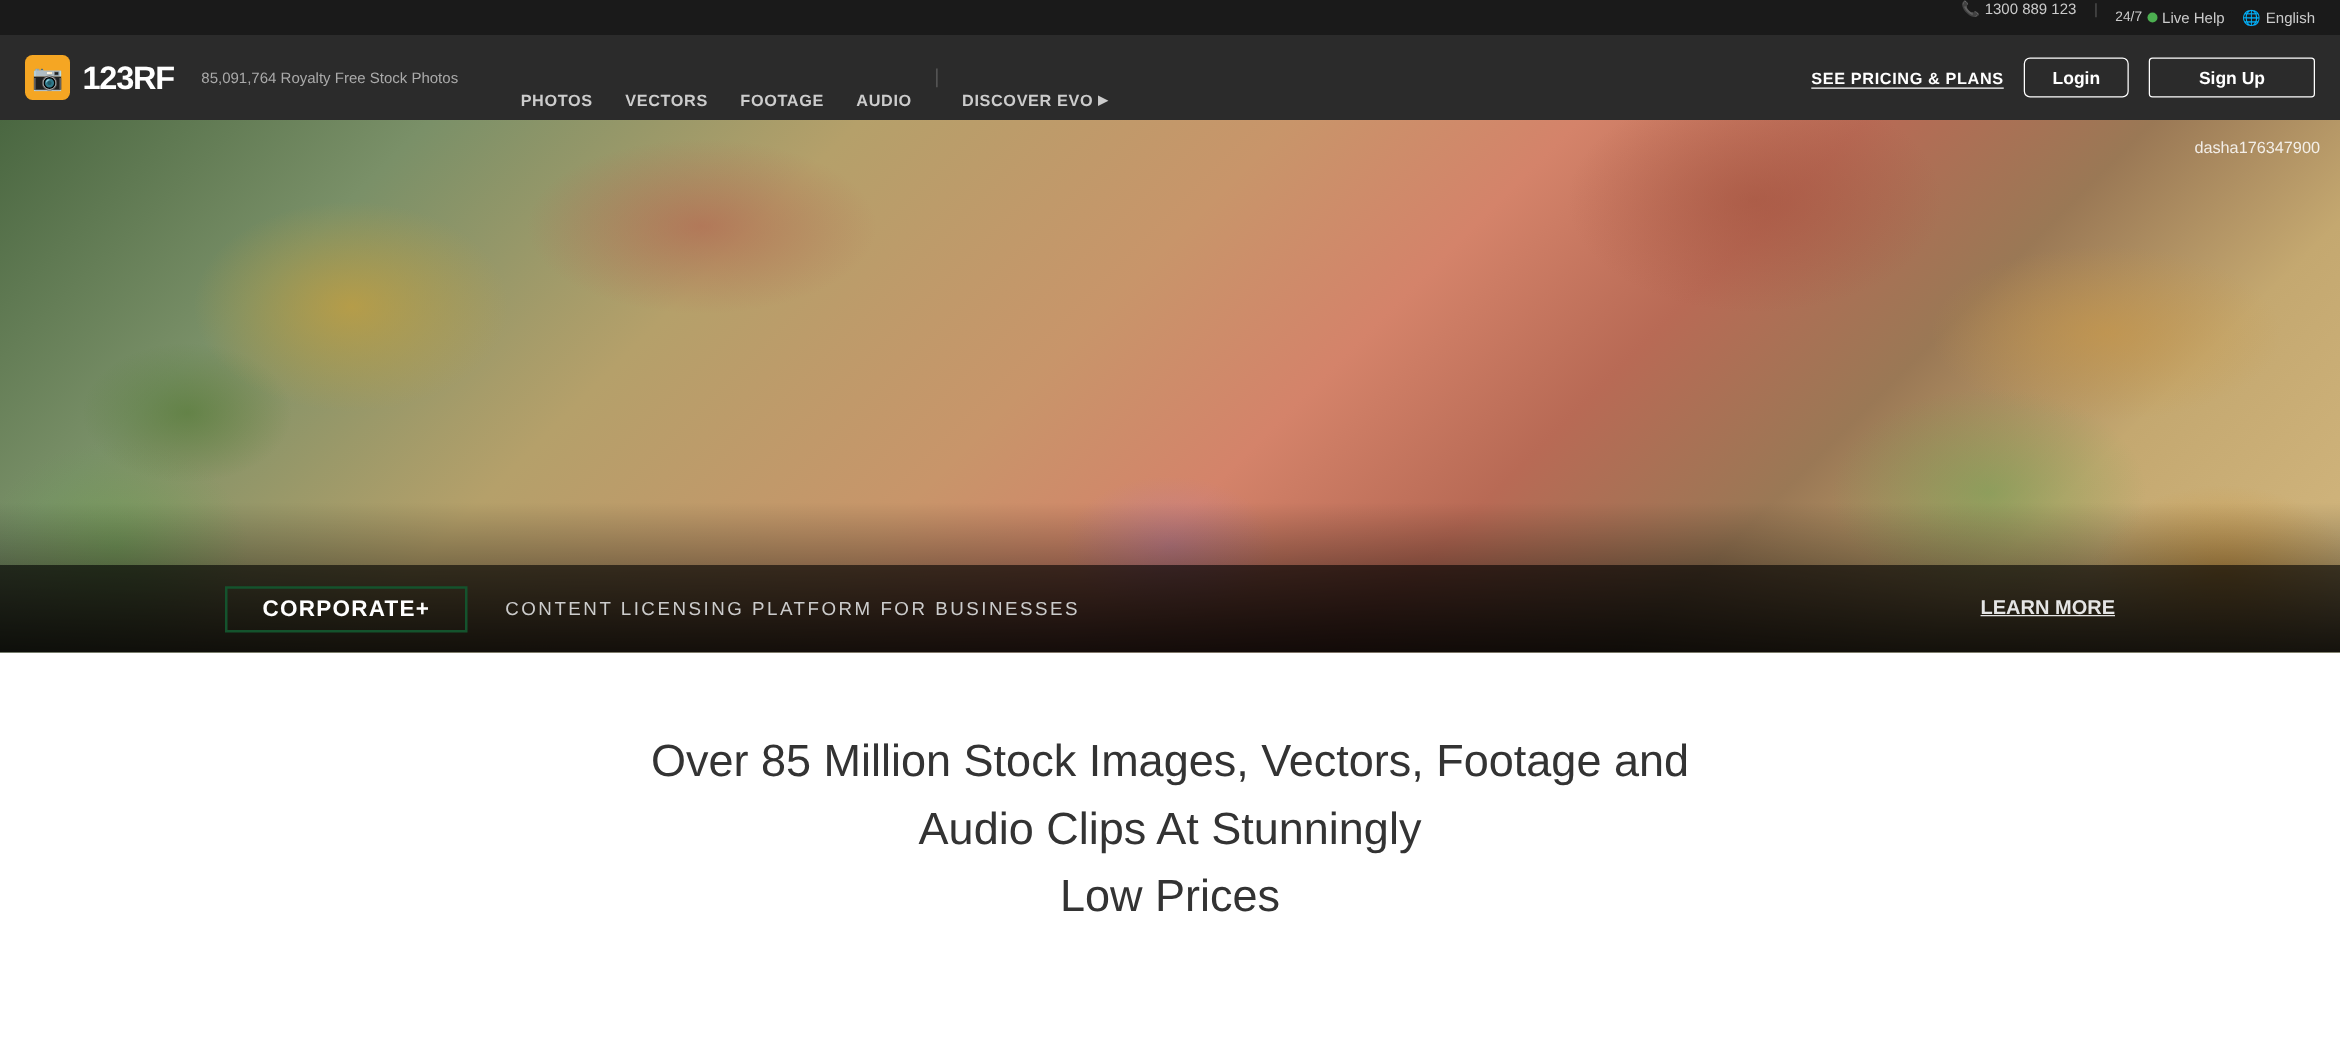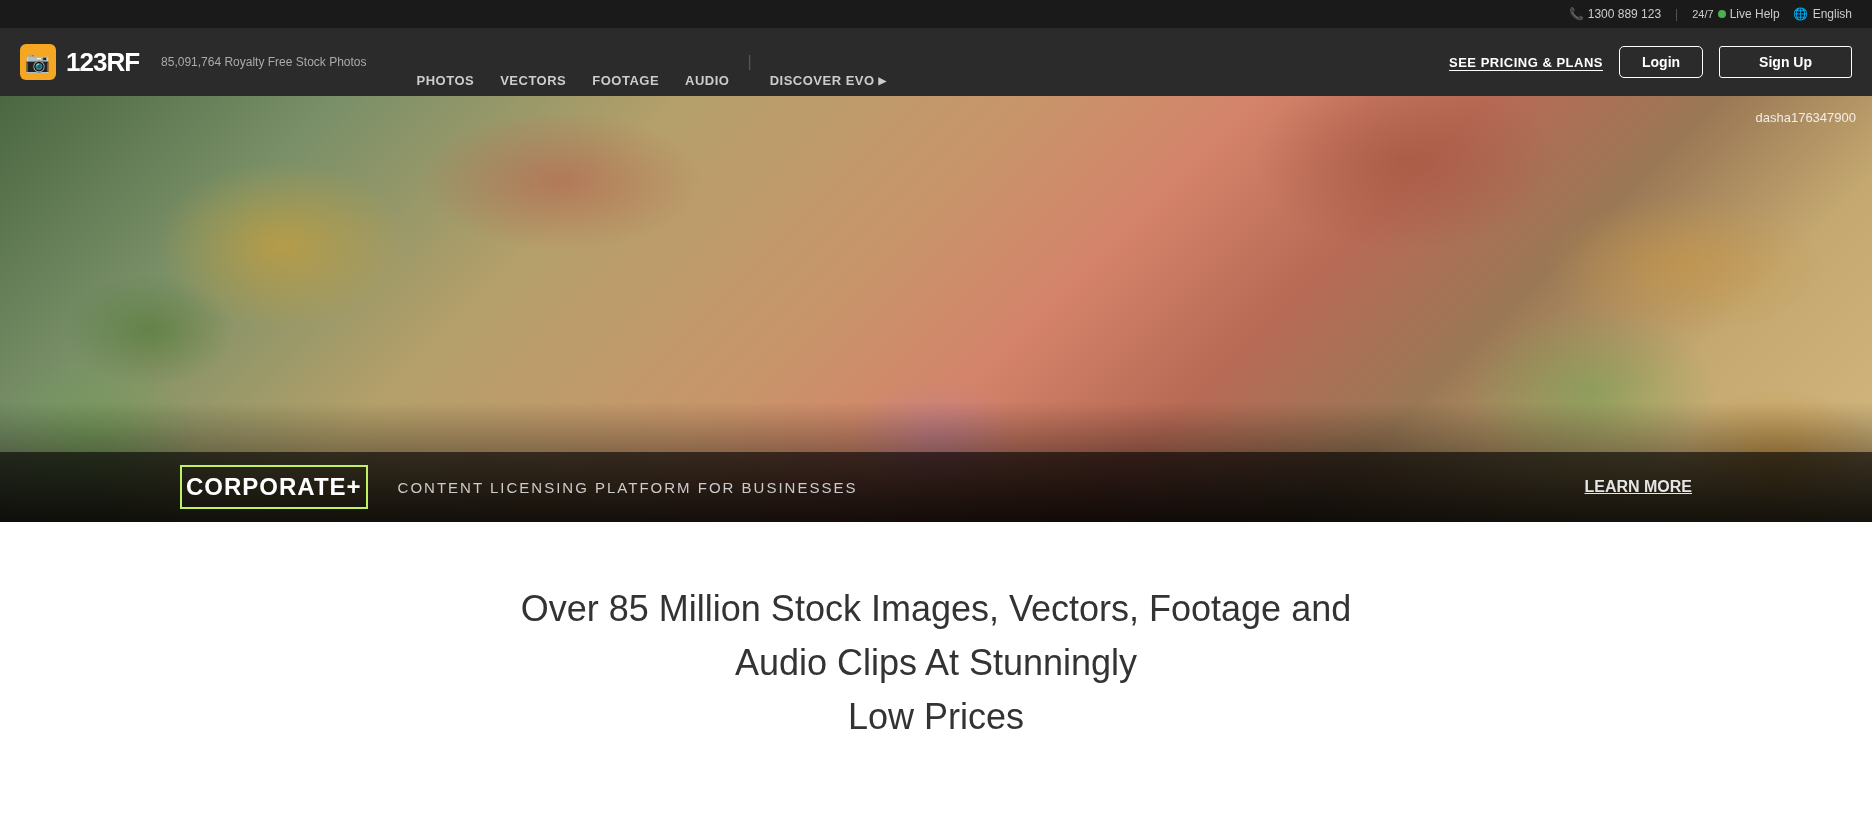--- a/index.html
+++ b/index.html
@@ -4,21 +4,20 @@
   <style>
     * { margin: 0; padding: 0; box-sizing: border-box; }
     body { font-family: Arial, sans-serif; background: #fff; width: 1872px; overflow-x: hidden; }
 
     
     .top-bar {
       background: #1a1a1a;
       color: #ccc;
       height: 28px;
       display: flex;
-      align-items: center;
       justify-content: flex-end;
       padding: 0 20px;
       font-size: 12px;
       gap: 14px;
     }
     .top-bar .phone { color: #ccc; }
     .top-bar .live-help { display: flex; align-items: center; gap: 4px; color: #ccc; }
     .top-bar .live-help .dot { width: 8px; height: 8px; background: #4caf50; border-radius: 50%; display: inline-block; }
     .top-bar .lang { display: flex; align-items: center; gap: 4px; color: #ccc; }
 
@@ -253,25 +252,25 @@
       position: absolute;
       bottom: 0; left: 0; right: 0;
       height: 70px;
       background: rgba(0,0,0,0.6);
       display: flex;
       align-items: center;
       padding: 0 180px;
       gap: 30px;
     }
     .corporate-badge {
-      border: 2px solid #bef264;
-      color: #fff;
-      font-size: 24px;
+      border: 2px solid #14532d;
+      color: #fff;
+      font-size: 18px;
       font-weight: 800;
-      padding: 6px 4px;
+      padding: 6px 28px;
       letter-spacing: 1px;
       white-space: nowrap;
     }
     .corporate-desc {
       color: #ccc;
       font-size: 15px;
       letter-spacing: 2px;
       flex: 1;
     }
     .learn-more-link {

